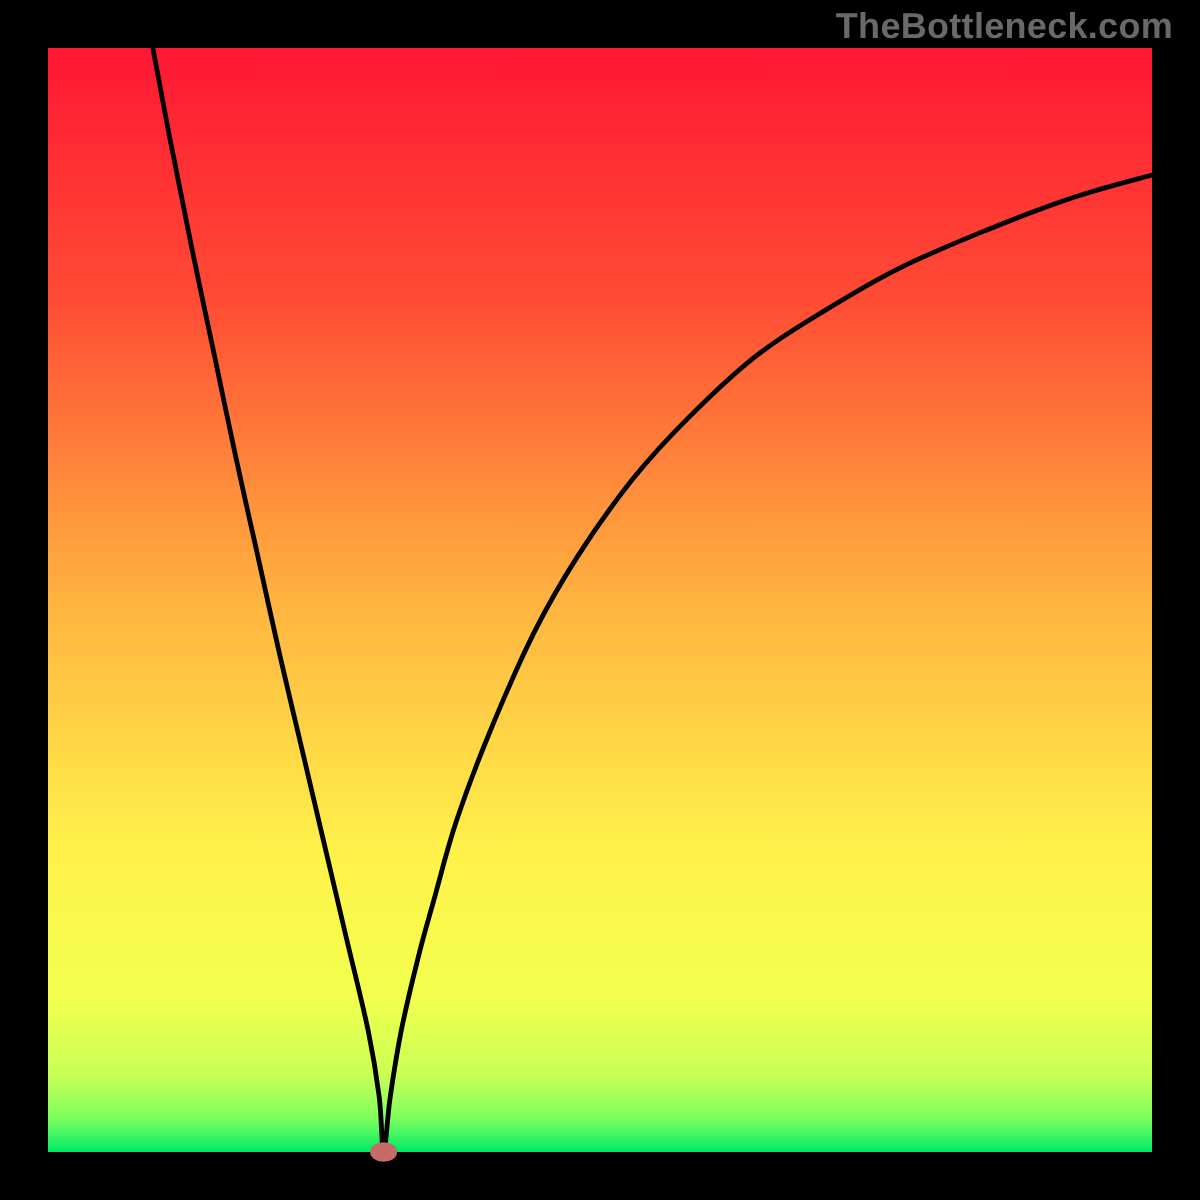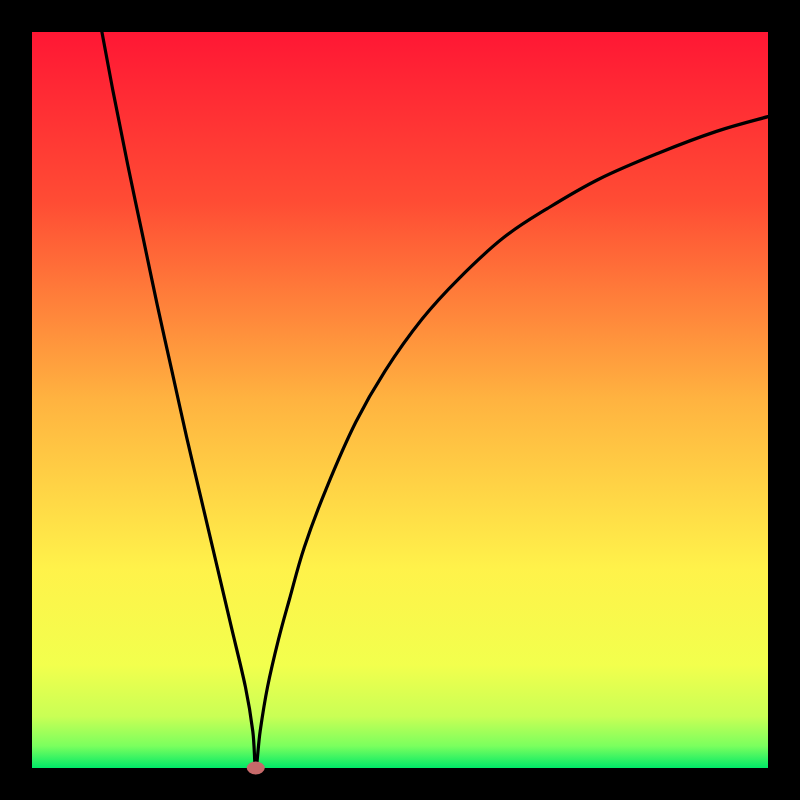--- a/index.html
+++ b/index.html
@@ -30,20 +30,21 @@
   svg {
     position: absolute;
     top: 0;
     left: 0;
   }
 </style>
 </head>
 <body>
 <div class="frame">
 
+<div class="watermark">TheBottleneck.com</div>
 
 <svg id="chart-svg" width="800" height="800" viewBox="0 0 800 800">
   <defs>
     <linearGradient id="bg-grad" x1="0" y1="0" x2="0" y2="1">
       <stop id="g-stop-0" offset="0%" stop-color="#ff1734"></stop>
       <stop id="g-stop-1" offset="23%" stop-color="#ff4c34"></stop>
       <stop id="g-stop-2" offset="50%" stop-color="#ffb340"></stop>
       <stop id="g-stop-3" offset="73%" stop-color="#fff24a"></stop>
       <stop id="g-stop-4" offset="86%" stop-color="#f2ff4d"></stop>
       <stop id="g-stop-5" offset="93%" stop-color="#c9ff55"></stop>

